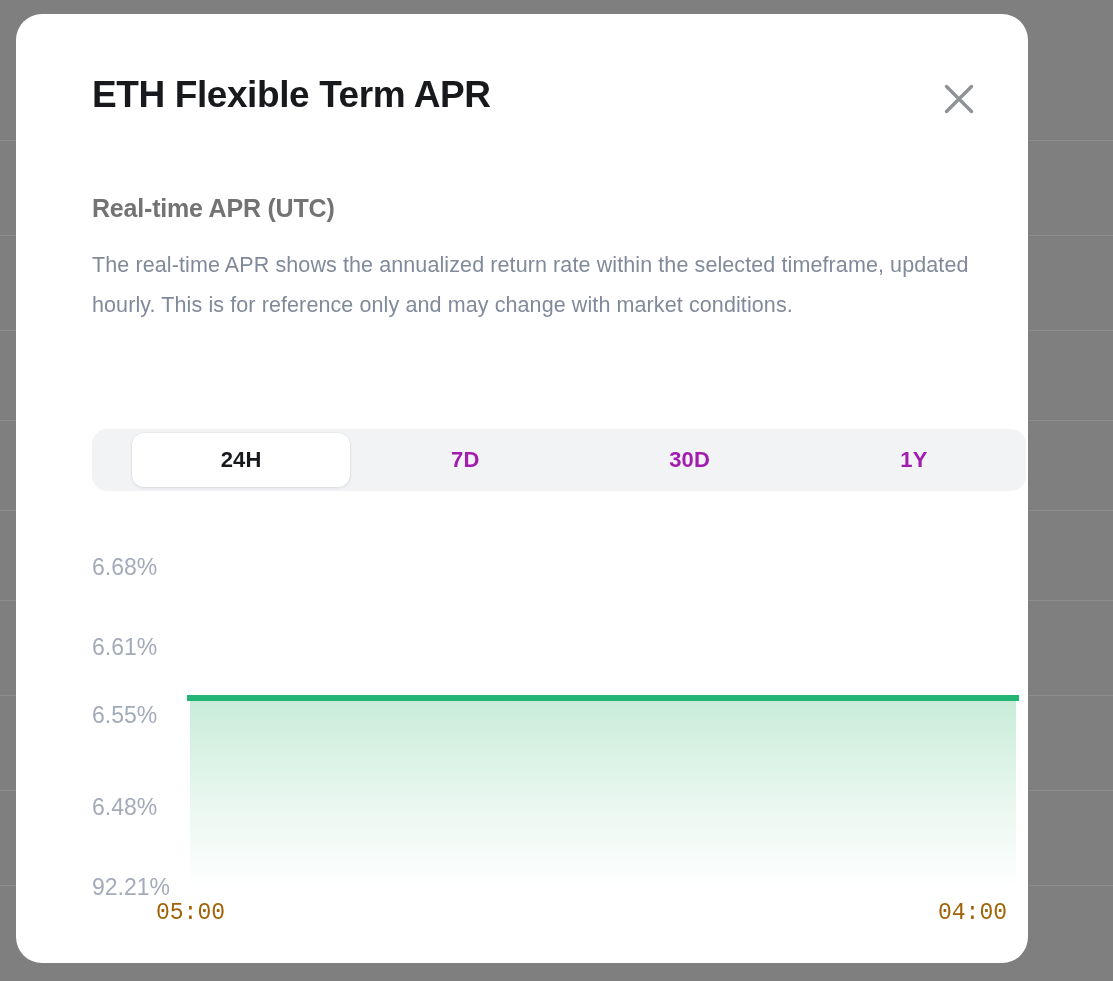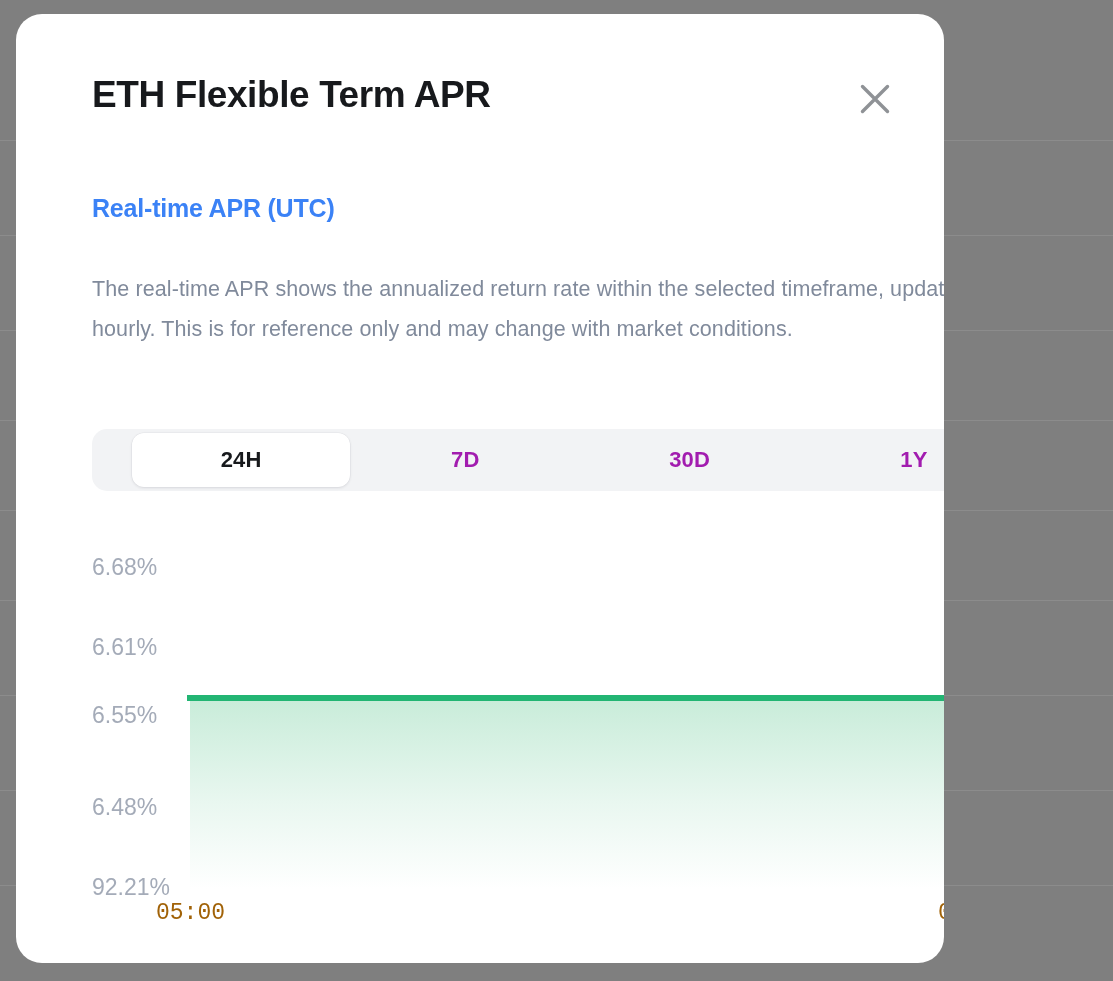--- a/index.html
+++ b/index.html
@@ -32,21 +32,21 @@
     width: 1113px;
     height: 1px;
     background: rgba(255,255,255,0.10);
   }
 
   
   .modal {
     position: absolute;
     left: 16px;
     top: 14px;
-    width: 928px;
+    width: 1012px;
     height: 949px;
     background: #ffffff;
     border-radius: 26px;
     overflow: hidden;
   }
 
   .modal-header {
     position: absolute;
     left: 76px;
     top: 58px;
@@ -76,30 +76,30 @@
     cursor: pointer;
   }
   .close-btn svg { display: block; }
 
   .section-title {
     position: absolute;
     left: 76px;
     top: 177px;
     font-size: 25px;
     font-weight: bold;
-    color: #3b82f6;
+    color: #737373;
     letter-spacing: -0.2px;
     line-height: 34px;
     white-space: nowrap;
   }
 
   .description {
     position: absolute;
     left: 76px;
-    top: 255px;
+    top: 231px;
     width: 910px;
     font-size: 21.5px;
     color: #808a9b;
     line-height: 40px;
     letter-spacing: 0.1px;
   }
 
   
   .tabs {
     position: absolute;

